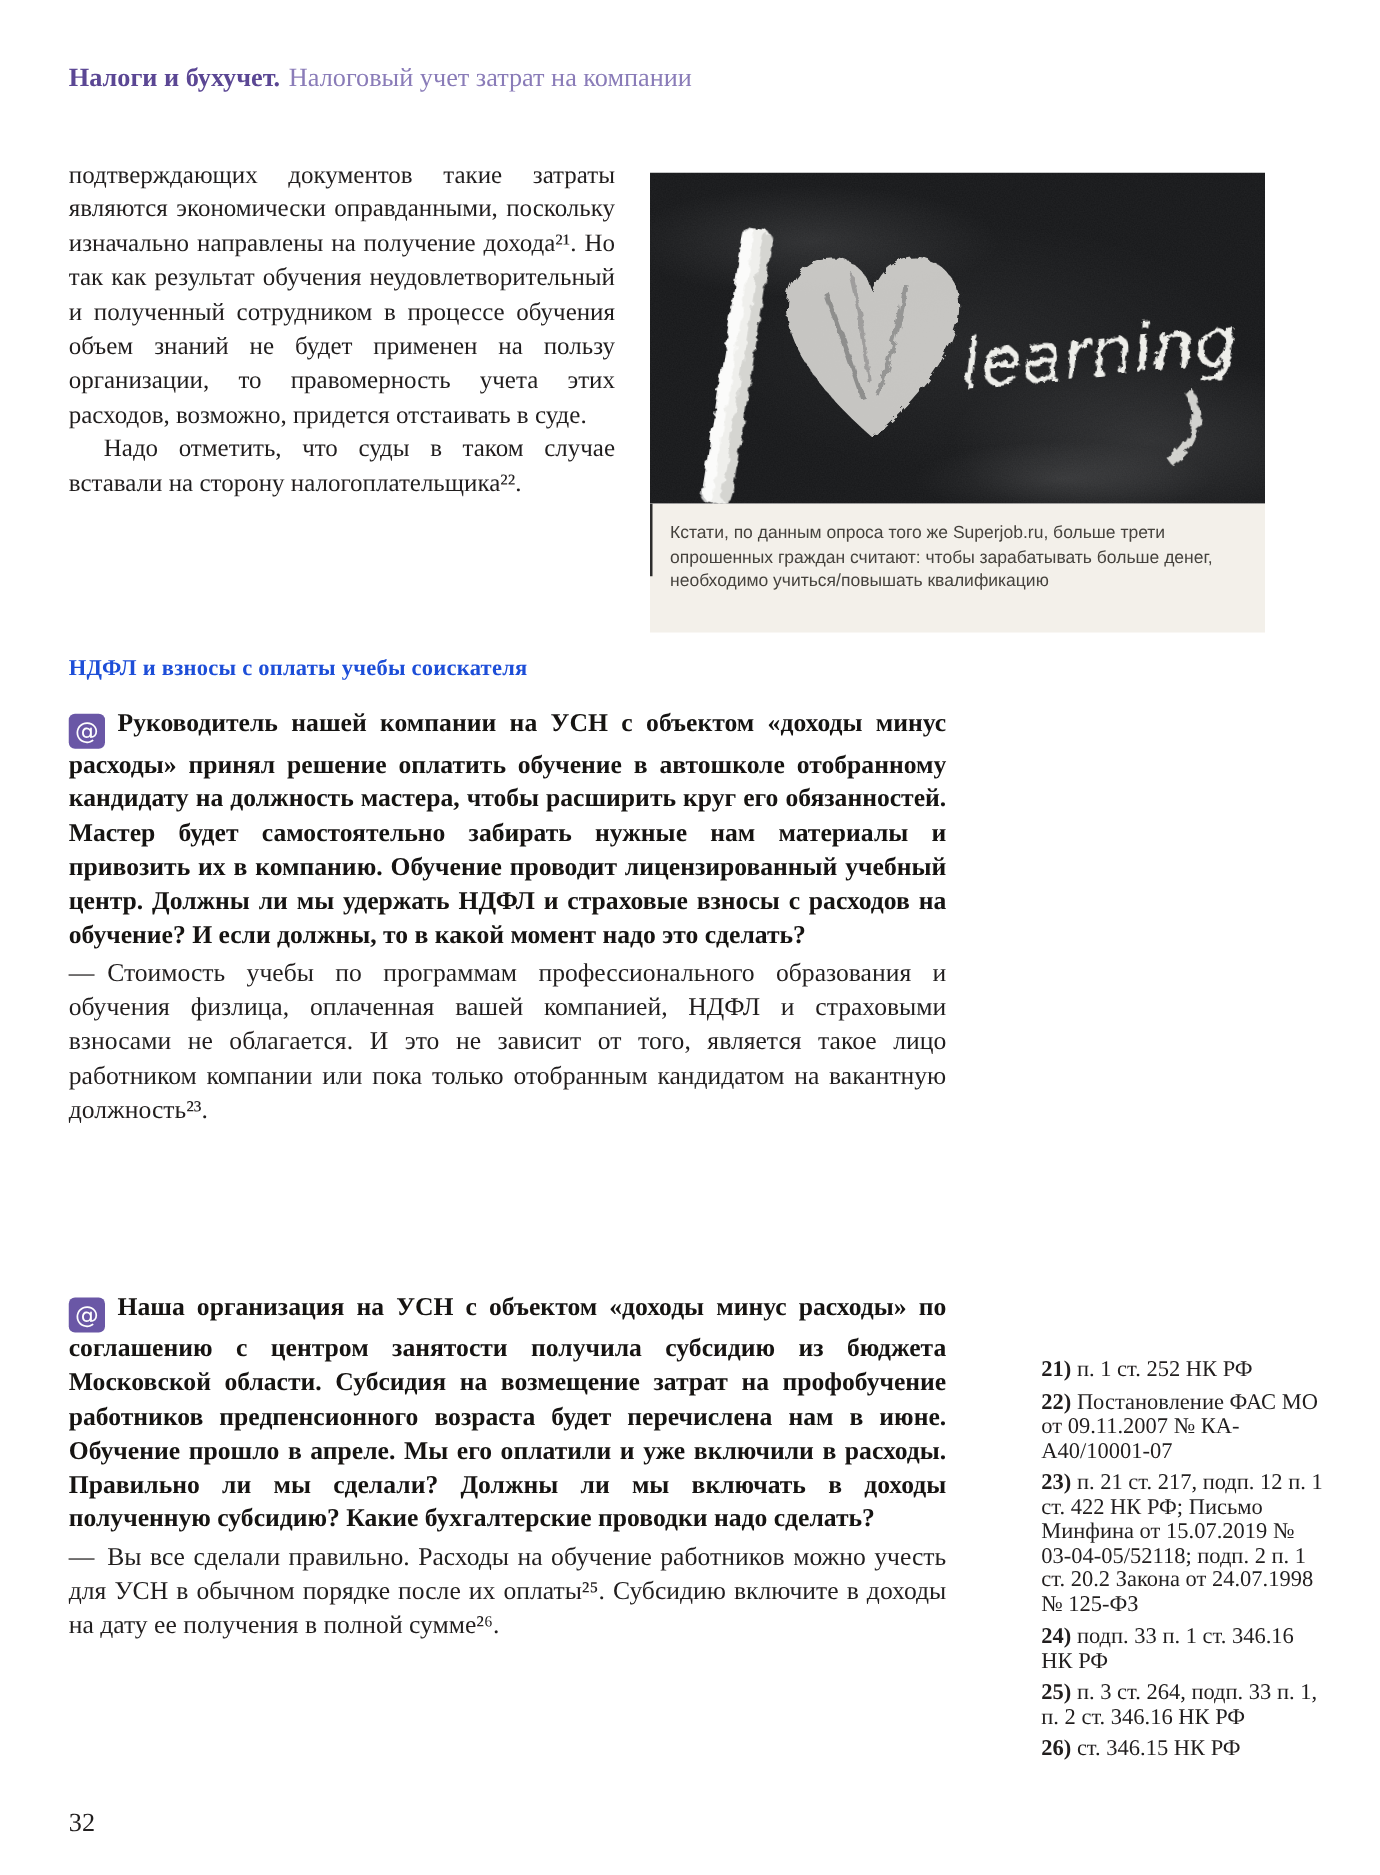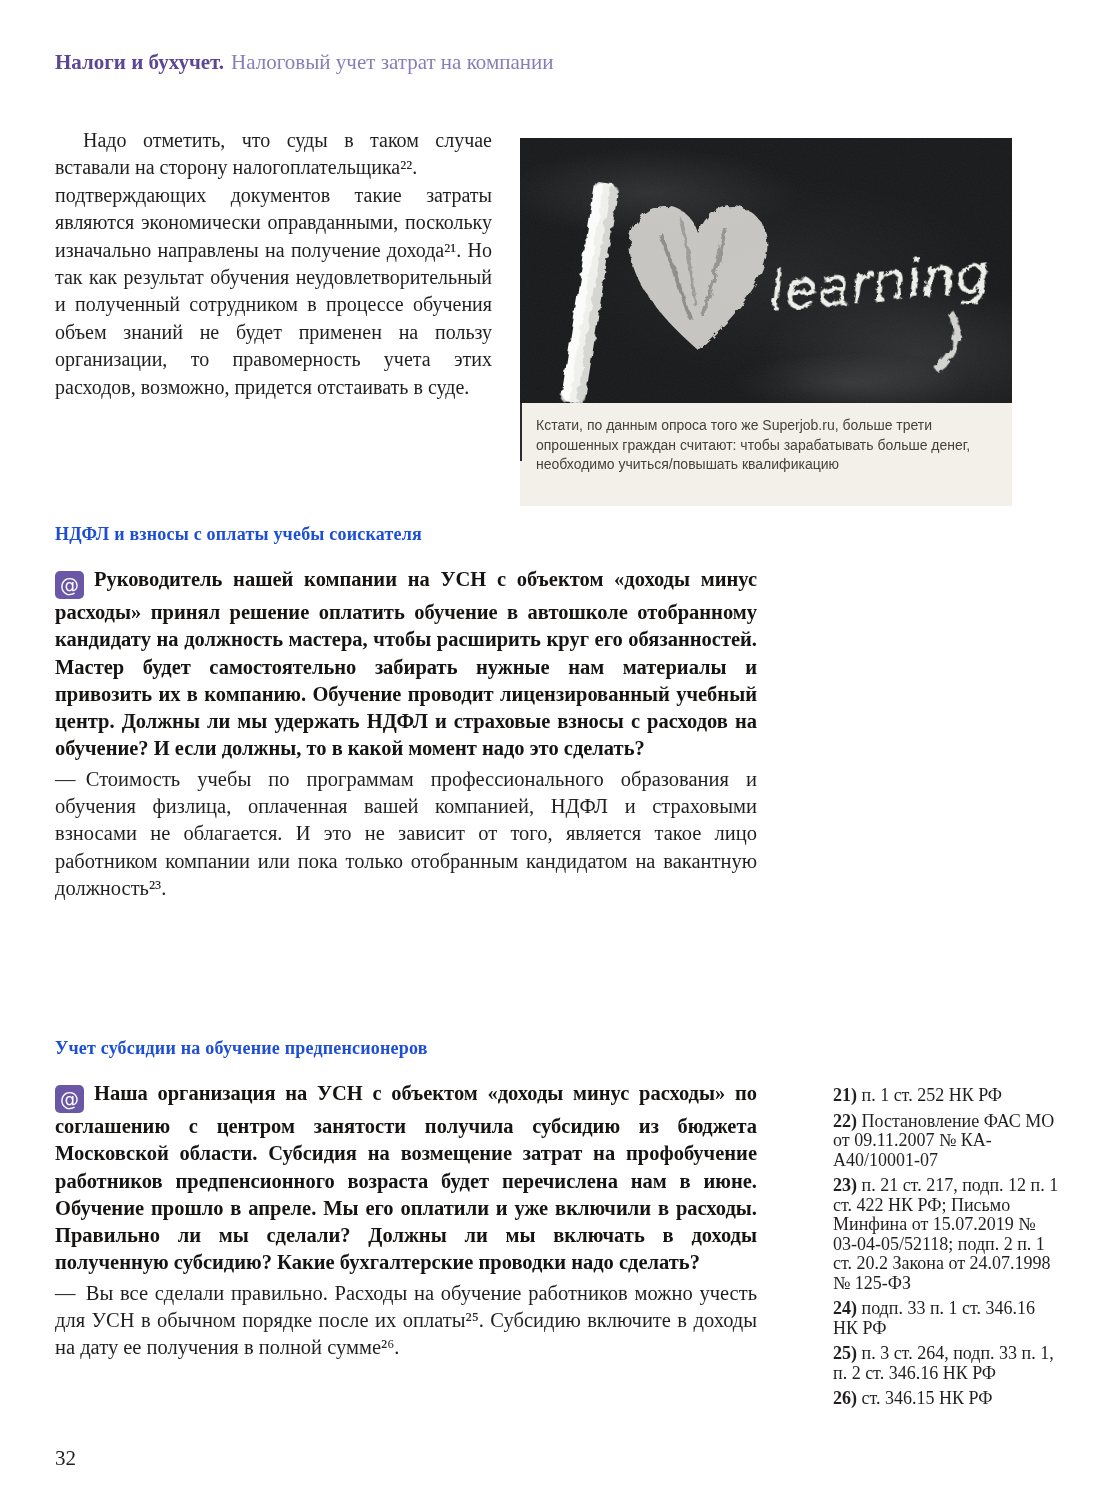--- a/index.html
+++ b/index.html
@@ -49,22 +49,22 @@
 </head>
 <body>
 
 <div class="page">
 
   <div class="header">
     <span class="hdr-bold">Налоги и бухучет.</span><span class="hdr-light">Налоговый учет затрат на компании</span>
   </div>
 
   <div class="intro-col">
+    <p class="body-p">подтверждающих документов такие затраты являются экономически оправданными, поскольку изначально направлены на получение дохода²¹. Но так как результат обучения неудовлетворительный и полученный сотрудником в процессе обучения объем знаний не будет применен на пользу организации, то правомерность учета этих расходов, возможно, придется отстаивать в суде.</p>
     <p class="body-p first-indent">Надо отметить, что суды в таком случае вставали на сторону налогоплательщика²².</p>
-    <p class="body-p">подтверждающих документов такие затраты являются экономически оправданными, поскольку изначально направлены на получение дохода²¹. Но так как результат обучения неудовлетворительный и полученный сотрудником в процессе обучения объем знаний не будет применен на пользу организации, то правомерность учета этих расходов, возможно, придется отстаивать в суде.</p>
   </div>
 
   <figure class="photo">
     <svg viewBox="0 0 492 265" preserveAspectRatio="none">
       <defs>
         <filter id="chalkTex" x="-20%" y="-20%" width="140%" height="140%">
           <feTurbulence type="fractalNoise" baseFrequency="0.13 0.11" numOctaves="3" seed="7" result="n"></feTurbulence>
           <feDisplacementMap in="SourceGraphic" in2="n" scale="7"></feDisplacementMap>
         </filter>
         <filter id="grain">
@@ -109,21 +109,20 @@
 
   <div class="caption">Кстати, по данным опроса того же Superjob.ru, больше трети опрошенных граждан считают: чтобы зарабатывать больше денег, необходимо учиться/повышать квалификацию</div>
 
   <section class="qa qa1">
     <h2>НДФЛ и взносы с оплаты учебы соискателя</h2>
     <p class="question"><span class="at-badge">@</span><span>Руководитель нашей компании на УСН с объектом «доходы минус расходы» принял решение оплатить обучение в автошколе отобранному кандидату на должность мастера, чтобы расширить круг его обязанностей. Мастер будет самостоятельно забирать нужные нам материалы и привозить их в компанию. Обучение проводит лицензированный учебный центр. Должны ли мы удержать НДФЛ и страховые взносы с расходов на обучение? И если должны, то в какой момент надо это сделать?</span></p>
     <p class="answer">— Стоимость учебы по программам профессионального образования и обучения физлица, оплаченная вашей компанией, НДФЛ и страховыми взносами не облагается. И это не зависит от того, является такое лицо работником компании или пока только отобранным кандидатом на вакантную должность²³.</p>
   </section>
 
   <section class="qa qa2">
-    <h2>Учет субсидии на обучение предпенсионеров</h2>
     <p class="question"><span class="at-badge">@</span><span>Наша организация на УСН с объектом «доходы минус расходы» по соглашению с центром занятости получила субсидию из бюджета Московской области. Субсидия на возмещение затрат на профобучение работников предпенсионного возраста будет перечислена нам в июне. Обучение прошло в апреле. Мы его оплатили и уже включили в расходы. Правильно ли мы сделали? Должны ли мы включать в доходы полученную субсидию? Какие бухгалтерские проводки надо сделать?</span></p>
     <p class="answer">— Вы все сделали правильно. Расходы на обучение работников можно учесть для УСН в обычном порядке после их оплаты²⁵. Субсидию включите в доходы на дату ее получения в полной сумме²⁶.</p>
   </section>
 
   <aside class="footnotes">
       <div class="footnote"><b>21) </b>п. 1 ст. 252 НК РФ</div>
       <div class="footnote"><b>22) </b>Постановление ФАС МО от 09.11.2007 № КА-А40/10001-07</div>
       <div class="footnote"><b>23) </b>п. 21 ст. 217, подп. 12 п. 1 ст. 422 НК РФ; Письмо Минфина от 15.07.2019 № 03-04-05/52118; подп. 2 п. 1 ст. 20.2 Закона от 24.07.1998 № 125-ФЗ</div>
       <div class="footnote"><b>24) </b>подп. 33 п. 1 ст. 346.16 НК РФ</div>
       <div class="footnote"><b>25) </b>п. 3 ст. 264, подп. 33 п. 1, п. 2 ст. 346.16 НК РФ</div>

